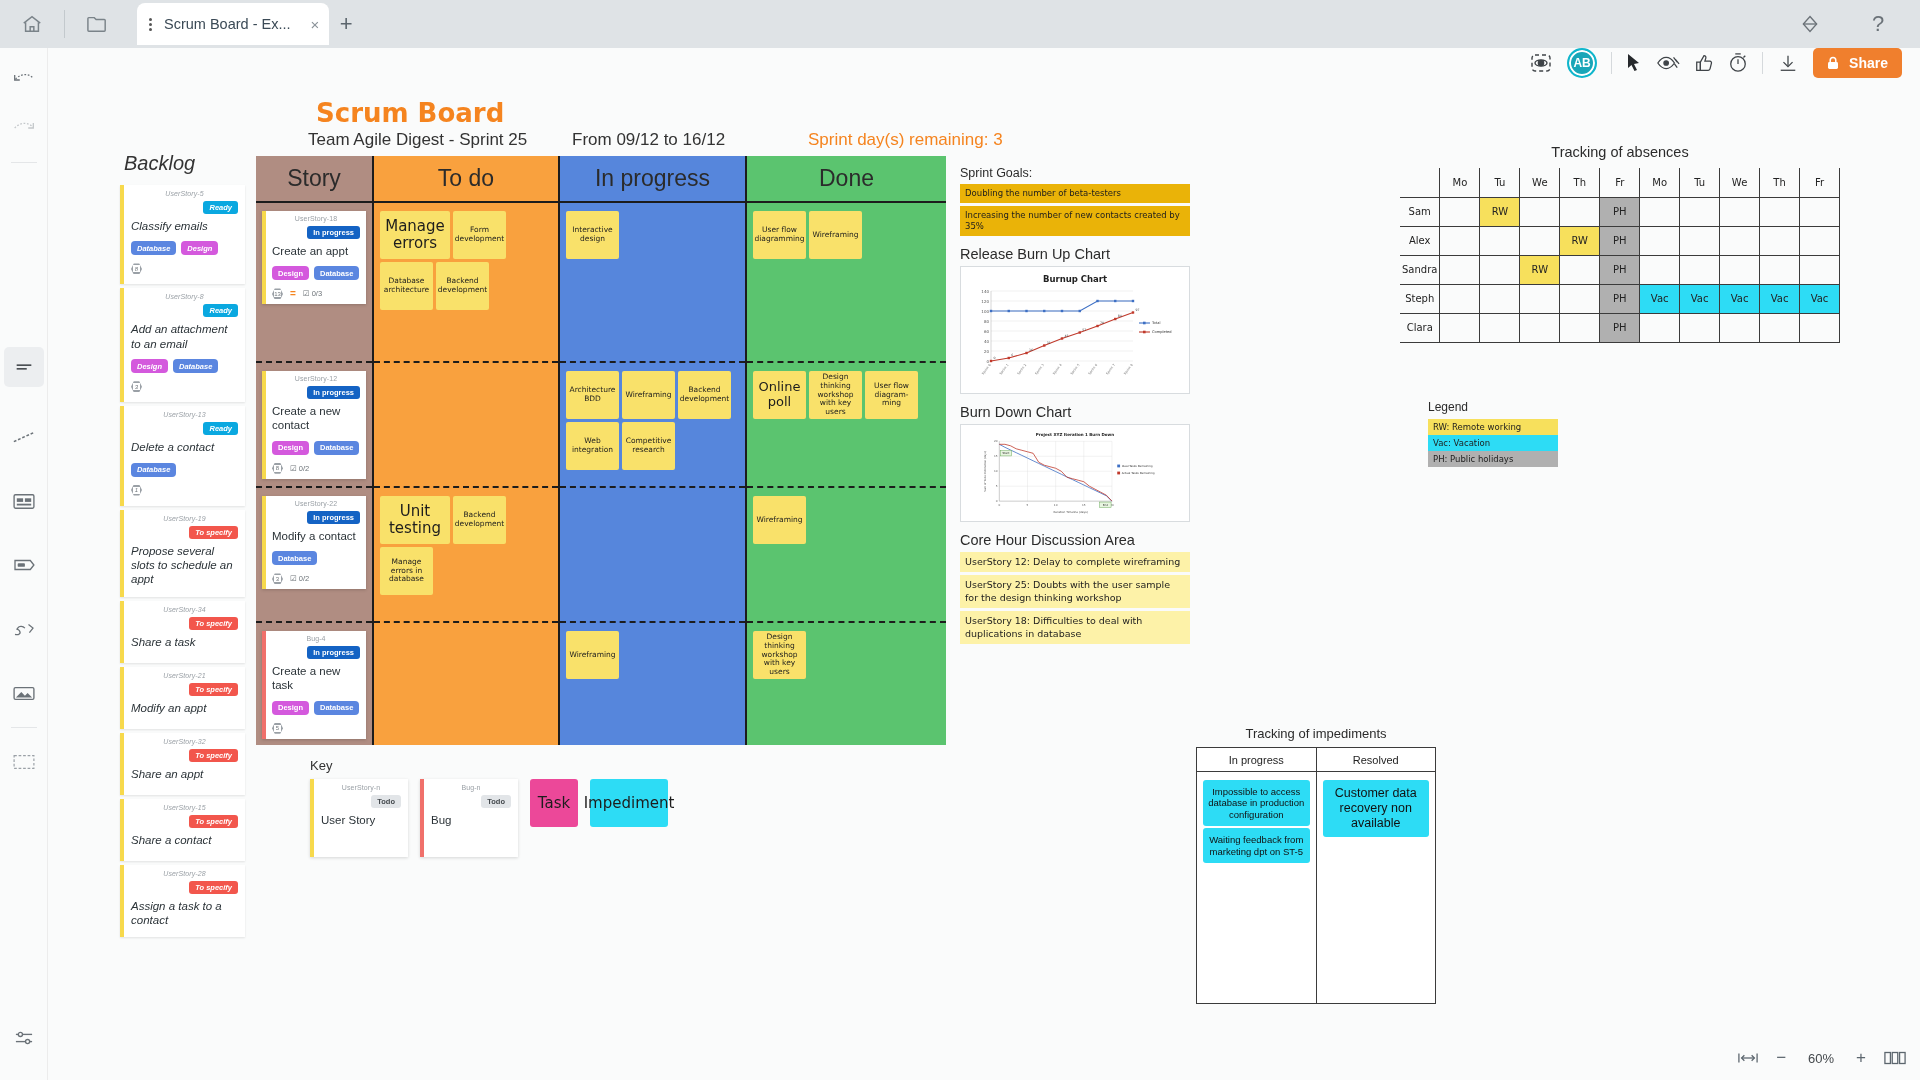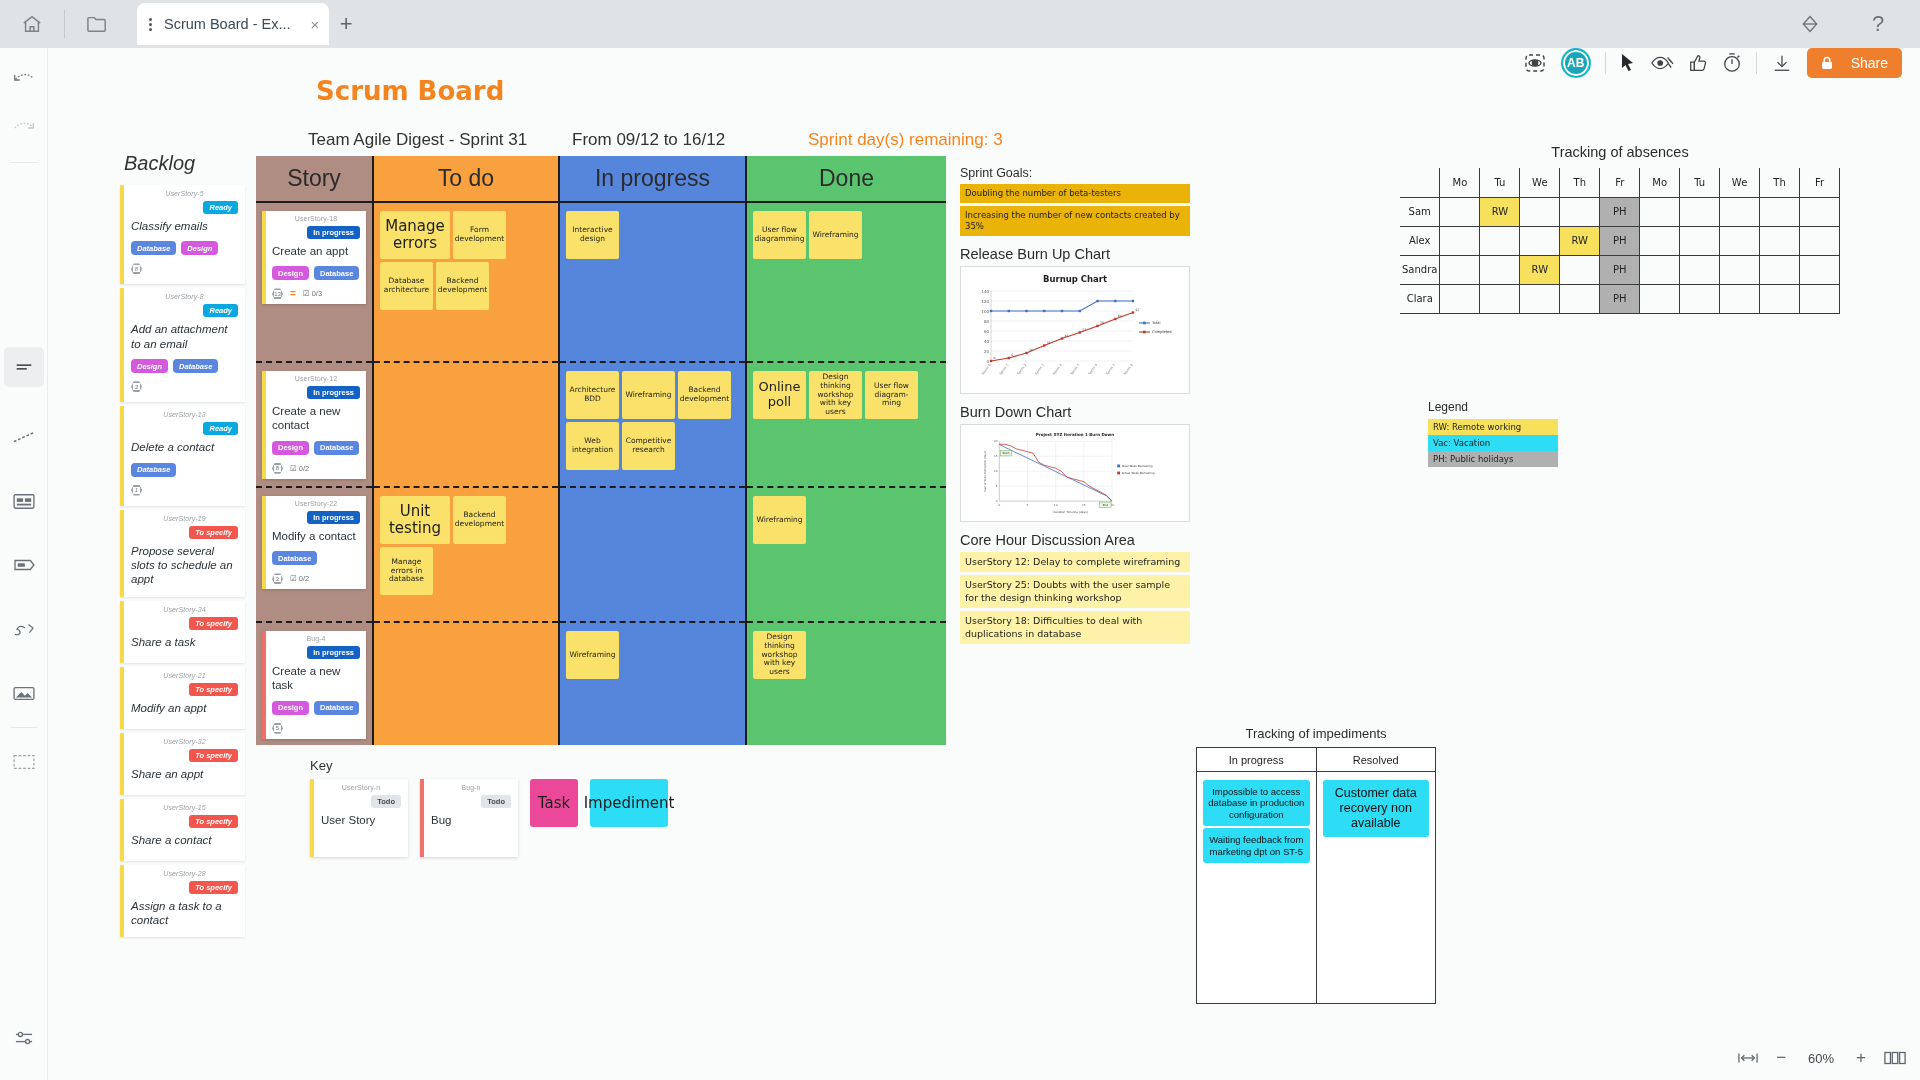--- a/index.html
+++ b/index.html
@@ -55,29 +55,29 @@
   }
   .ct-icon { color: #3f4448; display: flex; align-items: center; justify-content: center; }
   .ct-sep { width: 1px; height: 22px; background: #d5d9dc; }
   .avatar {
     width: 30px; height: 30px; border-radius: 50%; background: #19a6b8; color: #fff;
     font-size: 12px; font-weight: bold; display: flex; align-items: center; justify-content: center;
     border: 2px solid #0fb6cc; box-shadow: 0 0 0 2px #fff inset;
   }
   .share-btn {
     background: #f07f2d; color: #fff; border-radius: 5px; height: 30px;
-    display: flex; align-items: center; gap: 18px; padding: 0 14px;
-    font-size: 14px; font-weight: normal;
+    display: flex; align-items: center; gap: 10px; padding: 0 14px;
+    font-size: 14px; font-weight: bold;
   }
 
   
   .canvas { position: absolute; left: 48px; top: 48px; width: 1872px; height: 1032px; }
 
   .board-title {
-    position: absolute; left: 268px; top: 28px;
+    position: absolute; left: 268px; top: 50px;
     font-size: 26px; font-weight: bold; color: #f5841f;
     font-family: "DejaVu Sans", sans-serif;
   }
   .meta-row { position: absolute; top: 82px; font-size: 17px; color: #333; }
   .meta-team { left: 260px; }
   .meta-dates { left: 524px; }
   .meta-remaining { left: 760px; color: #f5841f; }
 
   
   .backlog { position: absolute; left: 72px; top: 104px; width: 125px; font-style: italic; }
@@ -394,21 +394,21 @@
         <path d="M3.2 6V4.2a2.8 2.8 0 015.6 0V6" fill="none" stroke="#fff" stroke-width="1.5"></path>
       </svg>
     </span>
     <span>Share</span>
   </div>
 </div>
 
 <div class="canvas">
 
   <div class="board-title">Scrum Board</div>
-  <div class="meta-row meta-team">Team Agile Digest - Sprint 31</div>
+  <div class="meta-row meta-team">Team Agile Digest - Sprint 25</div>
   <div class="meta-row meta-dates">From 09/12 to 16/12</div>
   <div class="meta-row meta-remaining">Sprint day(s) remaining: 3</div>
 
   <div class="backlog">
     <div class="backlog-h">Backlog</div>
     <div id="backlog-cards">
   <div class="bl-card">
     <div class="bl-top">
       <span class="bl-id">UserStory-5</span>
       <span class="badge b-ready">Ready</span>
@@ -871,20 +871,33 @@
             <td class="cell-rw">RW</td>
             <td class=""></td>
             <td class="cell-ph">PH</td>
             <td class=""></td>
             <td class=""></td>
             <td class=""></td>
             <td class=""></td>
             <td class=""></td>
   </tr>
   <tr>
+    <td class="name">Steph</td>
+    <td class=""></td>
+            <td class=""></td>
+            <td class=""></td>
+            <td class=""></td>
+            <td class="cell-ph">PH</td>
+            <td class="cell-vac">Vac</td>
+            <td class="cell-vac">Vac</td>
+            <td class="cell-vac">Vac</td>
+            <td class="cell-vac">Vac</td>
+            <td class="cell-vac">Vac</td>
+  </tr>
+  <tr>
     <td class="name">Clara</td>
     <td class=""></td>
             <td class=""></td>
             <td class=""></td>
             <td class=""></td>
             <td class="cell-ph">PH</td>
             <td class=""></td>
             <td class=""></td>
             <td class=""></td>
             <td class=""></td>

